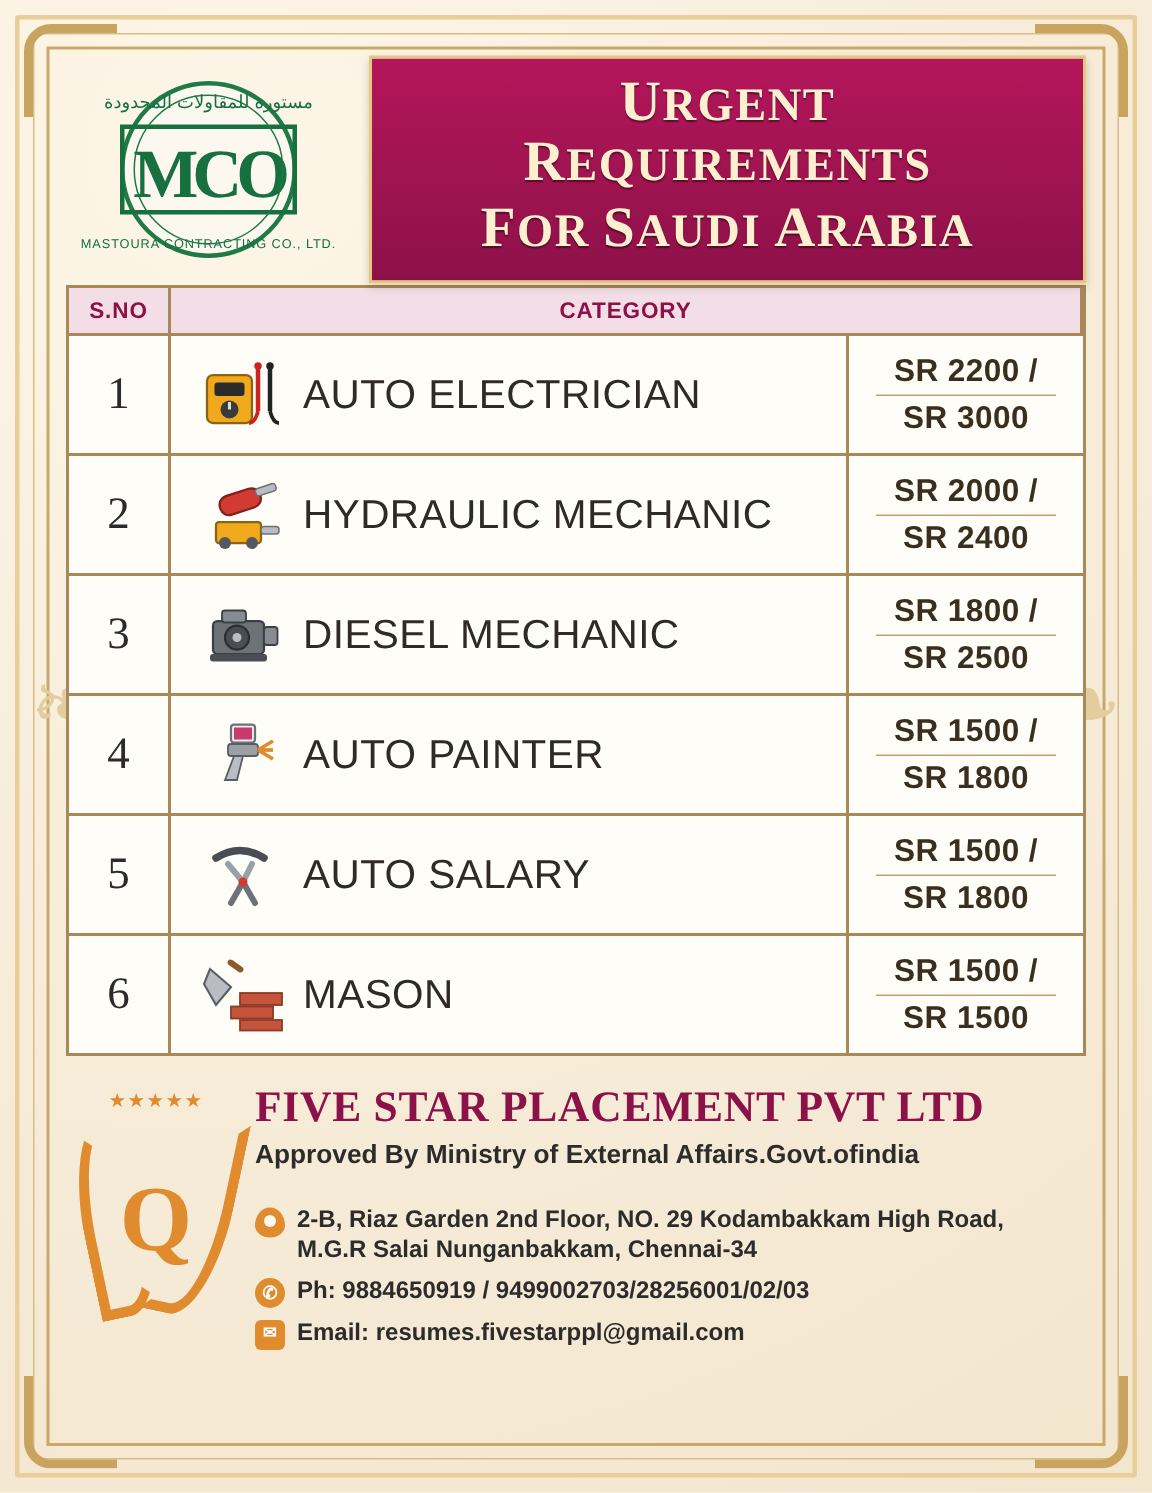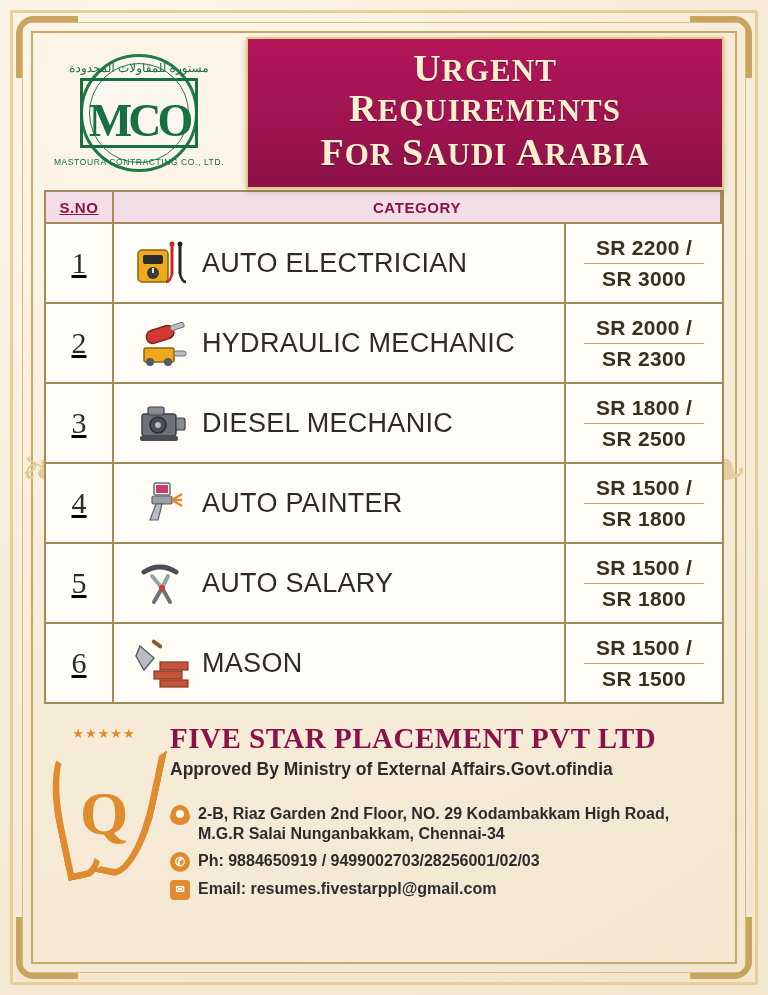--- a/index.html
+++ b/index.html
@@ -69,21 +69,21 @@
   }
   .logo-circle:before{
     content:"";position:absolute;inset:6px;border-radius:50%;
     border:1px solid #1f7a46;
   }
   .logo-mark{
     font-family:"Liberation Serif",serif;
     font-weight:bold;font-size:46px;color:#16703f;
     letter-spacing:-4px;
     border:3px solid #16703f;
-    padding:18px 6px 2px 6px;
+    padding:8px 6px 2px 6px;
     line-height:0.95;
   }
   .logo-arabic{
     position:absolute;top:4px;left:50%;transform:translateX(-50%);
     font-size:12px;color:#15703f;white-space:nowrap;
   }
   .logo-en{
     position:absolute;bottom:2px;left:50%;transform:translateX(-50%);
     font-size:8.5px;color:#15703f;letter-spacing:.6px;white-space:nowrap;
   }
@@ -117,21 +117,21 @@
     display:flex;
     border-bottom:2px solid #a9885a;
   }
   .row:last-child{border-bottom:none;}
   .thead{
     background:#f3dde6;
   }
   .c-sno{
     width:66px;flex:0 0 66px;
     border-right:2px solid #a9885a;
-    display:flex;align-items:center;justify-content:center;text-decoration:underline;
+    display:flex;align-items:center;justify-content:center;
   }
   .c-cat{
     flex:1;
     border-right:2px solid #a9885a;
     display:flex;align-items:center;
     padding-left:10px;
   }
   .c-sal{
     width:156px;flex:0 0 156px;
     display:flex;flex-direction:column;align-items:center;justify-content:center;
@@ -289,21 +289,21 @@
               <circle cx="16" cy="44" r="4" fill="#55585e"></circle>
               <circle cx="34" cy="44" r="4" fill="#55585e"></circle>
               <rect x="40" y="33" width="12" height="5" rx="2" fill="#b9bcc2" stroke="#6d7077" stroke-width="1"></rect>
             </svg>
           </div>
           <span class="cat-text">HYDRAULIC MECHANIC</span>
         </div>
         <div class="c-sal">
           <span class="sal-line">SR 2000 /</span>
           <span class="sal-div"></span>
-          <span class="sal-line">SR 2300</span>
+          <span class="sal-line">SR 2400</span>
         </div>
       </div>
 
       <div class="row body-row">
         <div class="c-sno">
             <span class="sno">3</span>
           </div>
         <div class="c-cat">
           <div class="icon-box">
             <svg width="58" height="50" viewBox="0 0 58 50">

